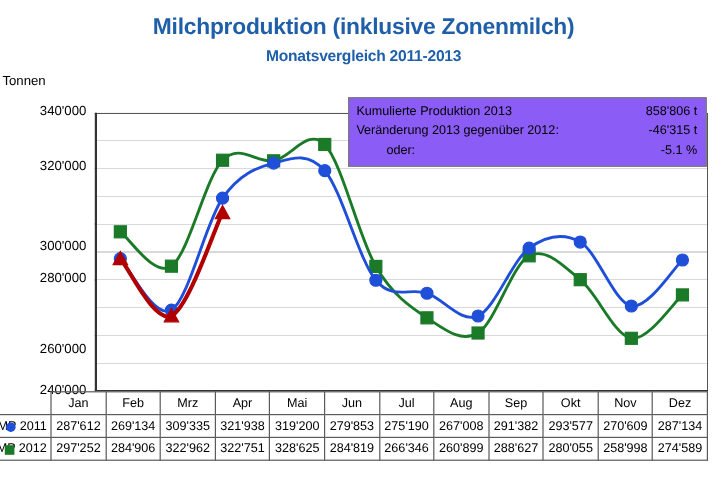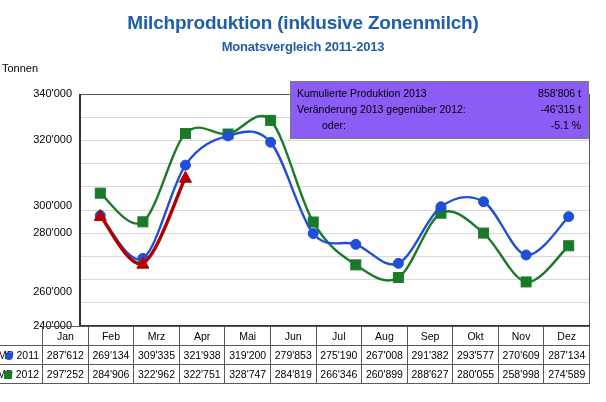--- a/index.html
+++ b/index.html
@@ -266,21 +266,21 @@
               <span class="legline" style="border-top-color: rgb(26, 122, 40);">
                 <span class="legmark m-square" style="background: rgb(26, 122, 40);"></span>
               </span>
               <span class="legtxt">MP 2012</span>
             </div>
           </td>
           <td>297'252</td>
           <td>284'906</td>
           <td>322'962</td>
           <td>322'751</td>
-          <td>328'747</td>
+          <td>328'625</td>
           <td>284'819</td>
           <td>266'346</td>
           <td>260'899</td>
           <td>288'627</td>
           <td>280'055</td>
           <td>258'998</td>
           <td>274'589</td>
         </tr>
       </tbody>
   </table>

